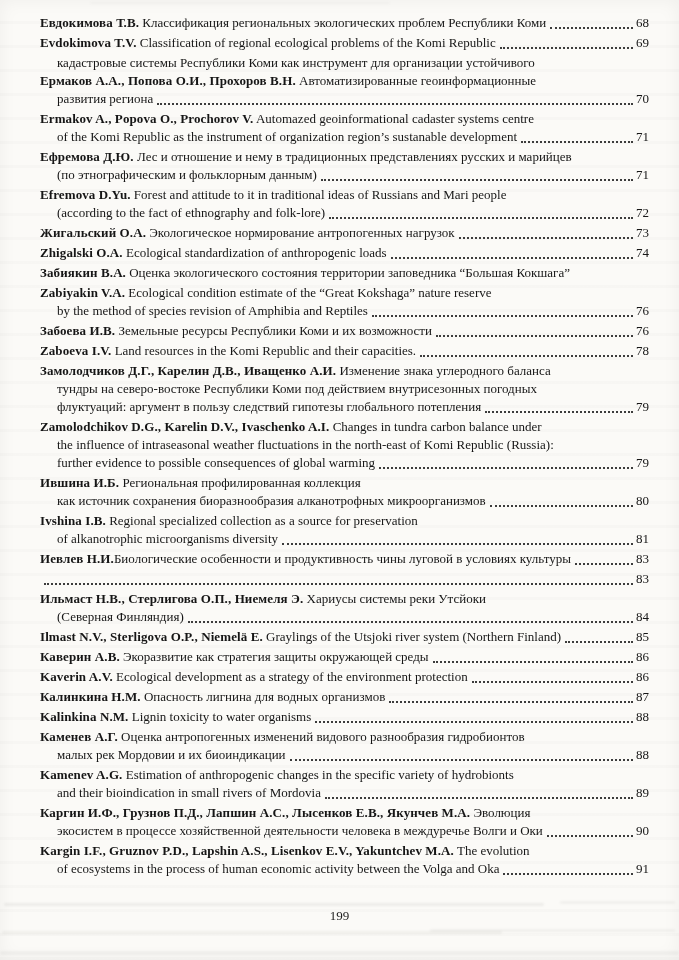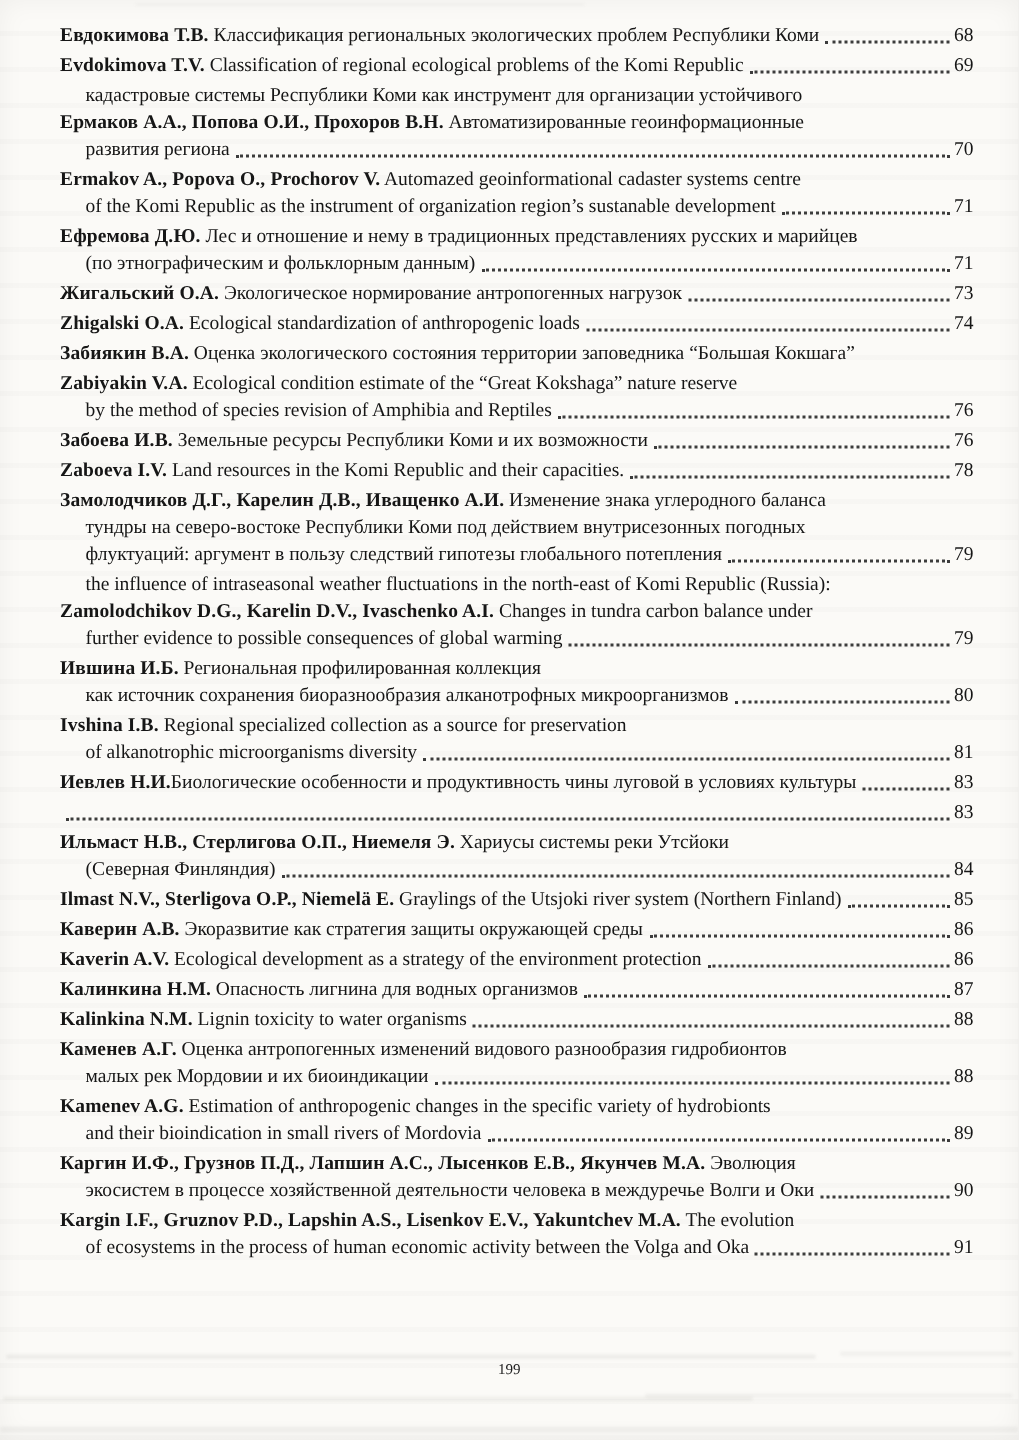--- a/index.html
+++ b/index.html
@@ -13,21 +13,21 @@
     color:var(--ink);
   }
   .content { position:absolute; left:40px; right:30px; top:14px; }
   .entry { margin-bottom:2px; }
   .line { display:flex; font-size:13px; line-height:18px; }
   .line.cont { padding-left:17px; }
   .text { flex:0 0 auto; white-space:nowrap; }
   .authors { font-weight:bold; letter-spacing:0.1px; }
   .dots { flex:1 1 6px; min-width:6px; border-bottom:2px dotted var(--dots); margin:0 2px 3px 4px; }
   .pagenum { flex:0 0 auto; white-space:nowrap; padding-left:1px; }
-  .footer { position:absolute; left:0; right:0; top:908px; text-align:center; font-size:10px; color:#1d1d1d; }
+  .footer { position:absolute; left:0; right:0; top:908px; text-align:center; font-size:13px; color:#1d1d1d; }
   .smudge { position:absolute; background:rgba(60,60,58,0.07); filter:blur(1px); border-radius:2px; pointer-events:none; }
   .s1 { left:4px;  top:903px; width:540px; height:3px; }
   .s2 { left:560px; top:901px; width:115px; height:3px; background:rgba(60,60,58,0.05); }
   .s3 { left:2px;  top:931px; width:500px; height:3px; background:rgba(60,60,58,0.06); }
   .s4 { left:430px; top:929px; width:245px; height:3px; background:rgba(60,60,58,0.05); }
   .s5 { left:0px;  top:951px; width:679px; height:4px; background:rgba(60,60,58,0.05); }
   .s6 { left:90px; top:2px;  width:300px; height:2px; background:rgba(60,60,58,0.03); }
 </style>
 </head>
 <body>
@@ -79,20 +79,30 @@
         <div class="line">
           <span class="text"><span class="authors">Ефремова Д.Ю.</span> Лес и отношение и нему в традиционных представлениях русских и марийцев</span>
         </div>
         <div class="line cont">
           <span class="text">(по этнографическим и фольклорным данным)</span>
           <span class="dots"></span>
           <span class="pagenum">71</span>
         </div>
       </div>
 
+  <div class="entry">
+        <div class="line">
+          <span class="text"><span class="authors">Efremova D.Yu.</span> Forest and attitude to it in traditional ideas of Russians and Mari people</span>
+        </div>
+        <div class="line cont">
+          <span class="text">(according to the fact of ethnography and folk-lore)</span>
+          <span class="dots"></span>
+          <span class="pagenum">72</span>
+        </div>
+      </div>
 
   <div class="entry">
         <div class="line">
           <span class="text"><span class="authors">Жигальский О.А.</span> Экологическое нормирование антропогенных нагрузок</span>
           <span class="dots"></span>
           <span class="pagenum">73</span>
         </div>
       </div>
 
   <div class="entry">
@@ -144,25 +154,25 @@
           <span class="text">тундры на северо-востоке Республики Коми под действием внутрисезонных погодных</span>
         </div>
         <div class="line cont">
           <span class="text">флуктуаций: аргумент в пользу следствий гипотезы глобального потепления</span>
           <span class="dots"></span>
           <span class="pagenum">79</span>
         </div>
       </div>
 
   <div class="entry">
+        <div class="line">
+          <span class="text"><span class="authors">Zamolodchikov D.G., Karelin D.V., Ivaschenko A.I.</span> Changes in tundra carbon balance under</span>
+        </div>
         <div class="line cont">
           <span class="text">the influence of intraseasonal weather fluctuations in the north-east of Komi Republic (Russia):</span>
-        </div>
-        <div class="line">
-          <span class="text"><span class="authors">Zamolodchikov D.G., Karelin D.V., Ivaschenko A.I.</span> Changes in tundra carbon balance under</span>
         </div>
         <div class="line cont">
           <span class="text">further evidence to possible consequences of global warming</span>
           <span class="dots"></span>
           <span class="pagenum">79</span>
         </div>
       </div>
 
   <div class="entry">
         <div class="line">

